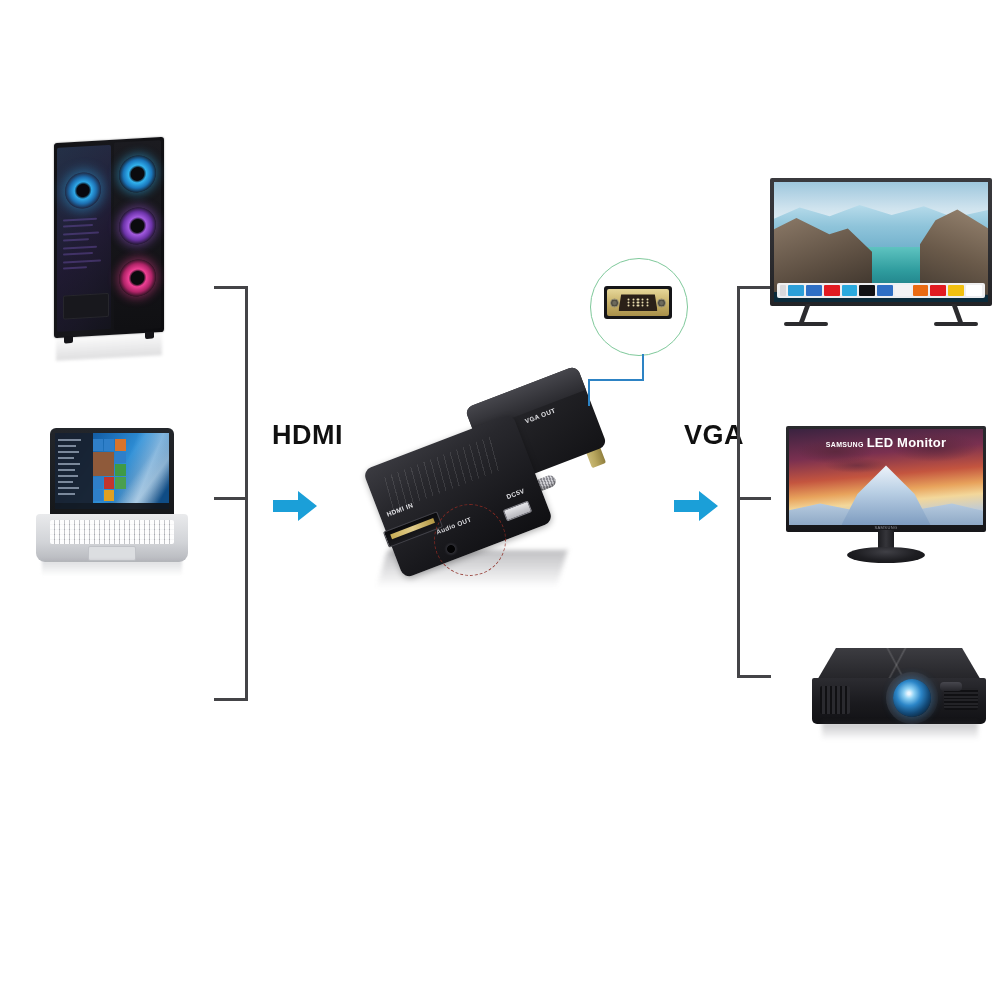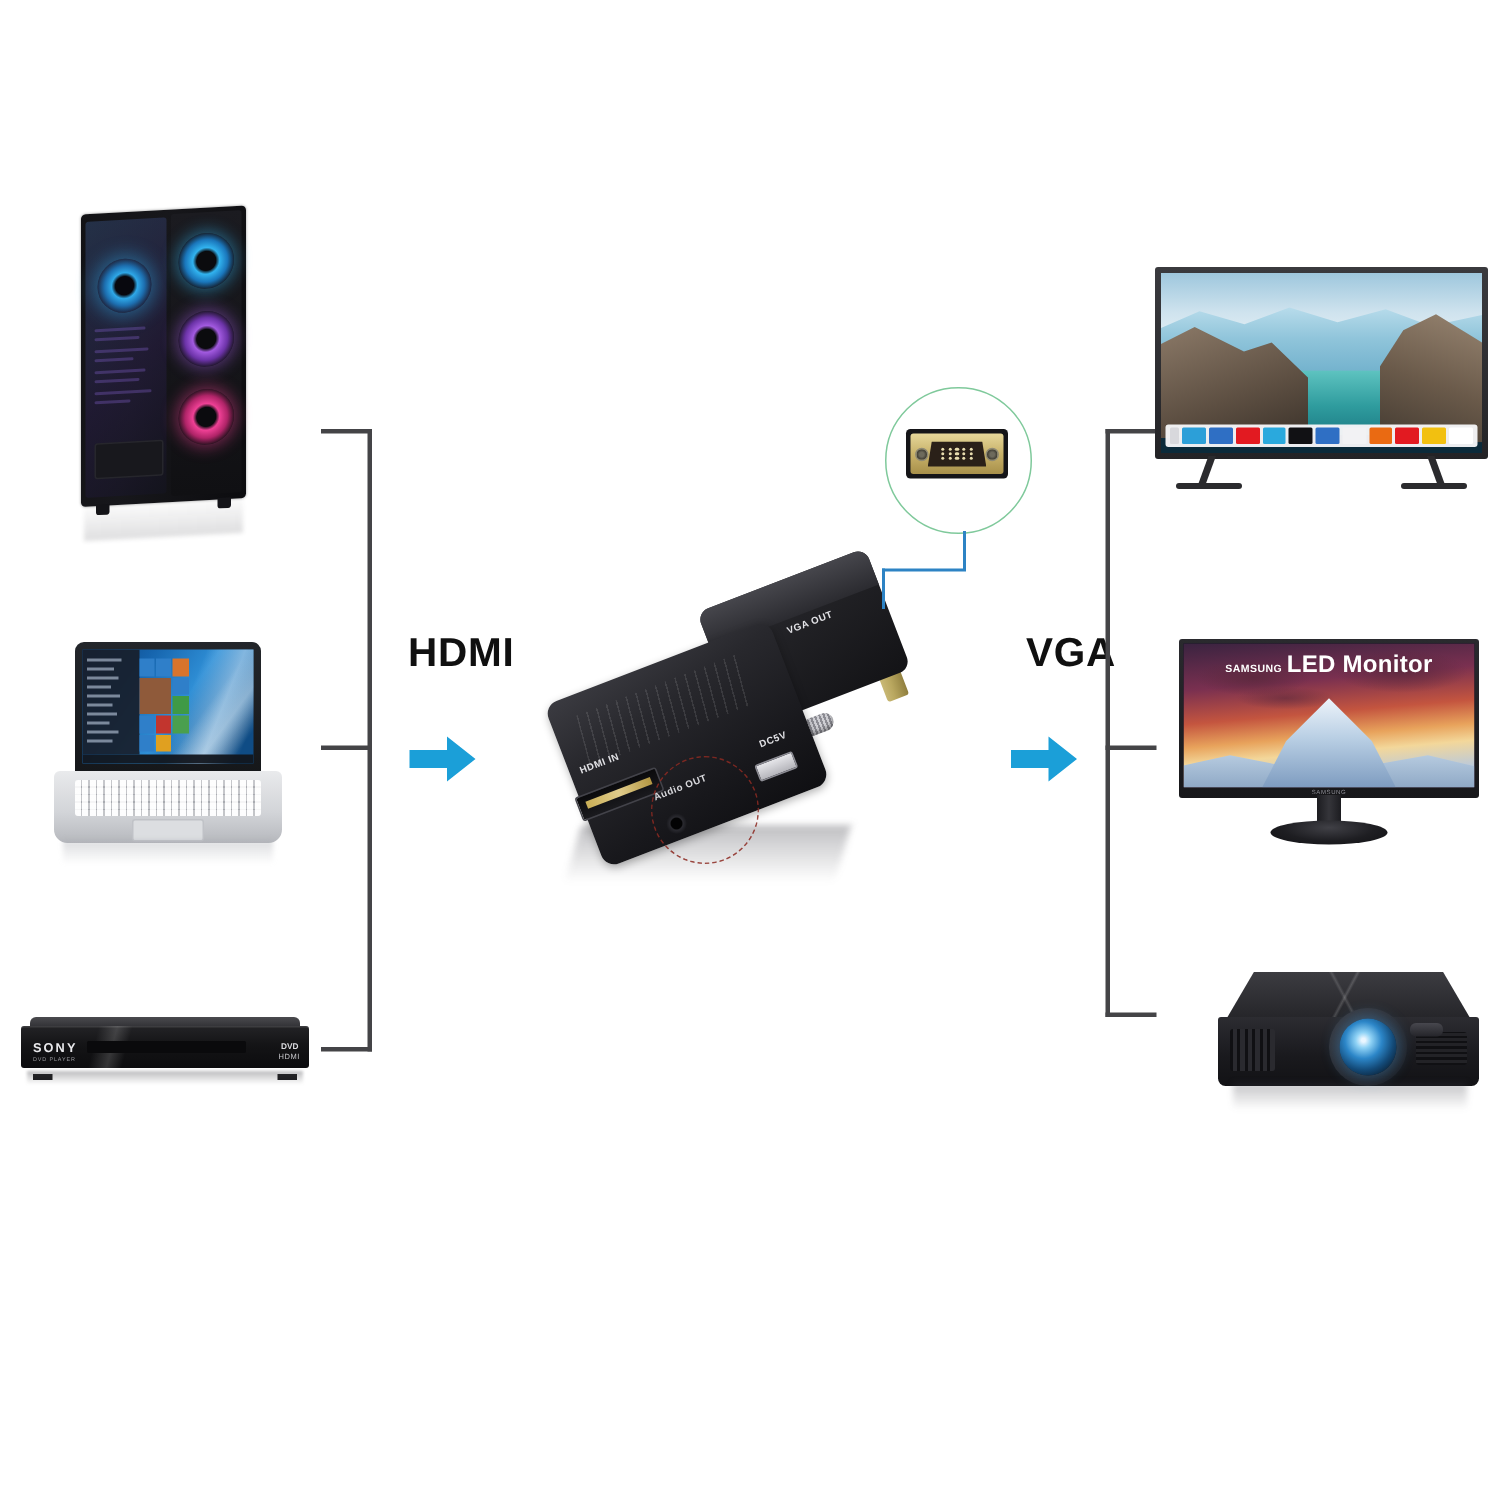--- a/index.html
+++ b/index.html
@@ -392,21 +392,21 @@
   .mon-ridge {
     position:absolute; left:0; right:0; bottom:0; height:32%;
     background: linear-gradient(180deg,#c7d9ea,#8fa9c6);
     clip-path: polygon(0 52%, 16% 30%, 32% 50%, 50% 22%, 68% 48%, 84% 30%, 100% 54%, 100% 100%, 0 100%);
   }
   .mon-brand {
     position:absolute; left:50%; top:6%; transform:translateX(-50%);
     display:flex; align-items:baseline; gap:3px; white-space:nowrap;
   }
   .mon-brand .b1 { font-size:7px; font-weight:bold; color:#ffffff; letter-spacing:.3px; }
-  .mon-brand .b2 { font-size:16px; font-weight:bold; color:#ffffff; letter-spacing:.2px; }
+  .mon-brand .b2 { font-size:13px; font-weight:bold; color:#ffffff; letter-spacing:.2px; }
   .mon-neck {
     position:absolute; left:50%; transform:translateX(-50%); top:104px;
     width:16px; height:20px;
     background: linear-gradient(90deg,#1c1c20,#35353a,#1c1c20);
   }
   .mon-base {
     position:absolute; left:50%; transform:translateX(-50%); top:121px;
     width:78px; height:16px; border-radius:50%;
     background: radial-gradient(ellipse at 50% 30%, #404046 0%, #1e1e22 55%, #111114 100%);
   }
@@ -534,34 +534,20 @@
       </div>
     </div>
     <div class="lt-hp"></div>
     <div class="lt-base">
       <div class="lt-kb"></div>
       <div class="lt-track"></div>
     </div>
     <div class="lt-refl"></div>
   </div>
 
-  <div class="dvd-wrap abs">
-    <div class="dvd-top"></div>
-    <div class="dvd-face">
-      <div class="dvd-sheen"></div>
-      <div class="dvd-slot"></div>
-      <div class="dvd-logo">SONY</div>
-      <div class="dvd-sub">DVD PLAYER</div>
-      <div class="dvd-right">HDMI</div>
-      <div class="dvd-dvdmark">DVD</div>
-    </div>
-    <div class="dvd-foot" style="left:8px;"></div>
-    <div class="dvd-foot" style="right:8px;"></div>
-    <div class="dvd-refl"></div>
-  </div>
 
   <div class="bracket-v" style="left:245px; top:286px; height:415px;"></div>
   <div class="bracket-h" style="left:214px; top:286px; width:34px;"></div>
   <div class="bracket-h" style="left:214px; top:497px; width:34px;"></div>
   <div class="bracket-h" style="left:214px; top:698px; width:34px;"></div>
 
   <div class="big-label" style="left:272px; top:420px;">HDMI</div>
 
   <svg class="arrow" style="left:272px; top:489px;" viewBox="0 0 46 34">
     <path d="M1 11 L26 11 L26 2 L45 17 L26 32 L26 23 L1 23 Z" fill="#1b9fd8"></path>

